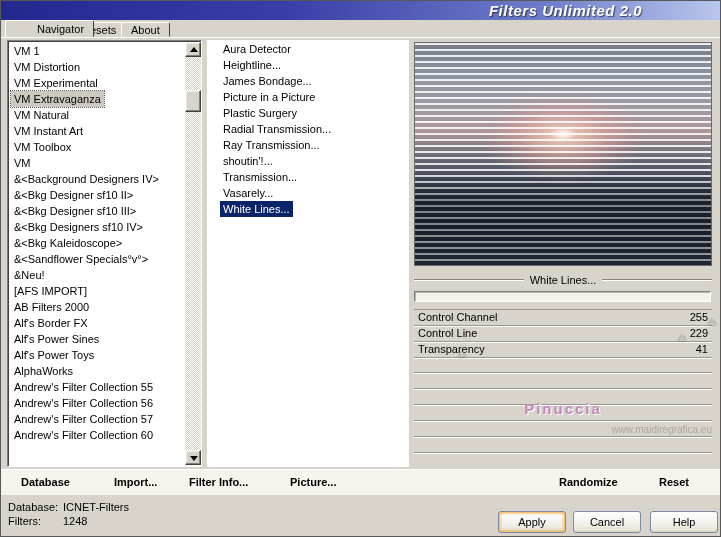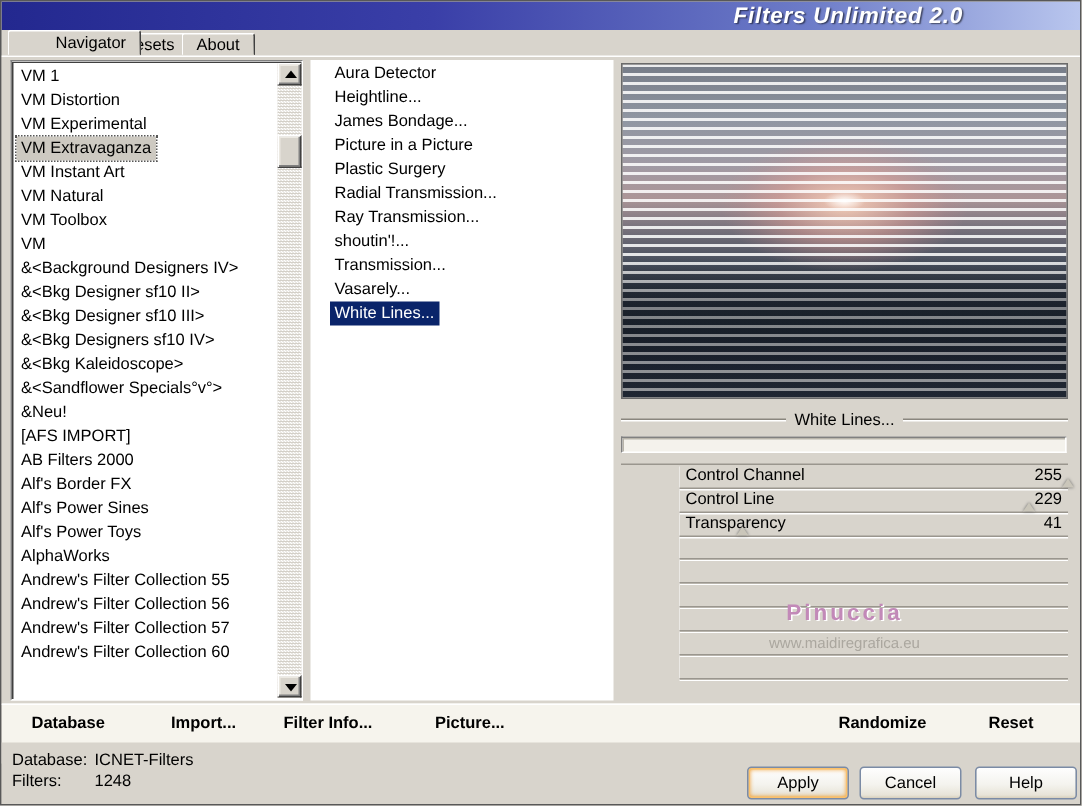--- a/index.html
+++ b/index.html
@@ -60,30 +60,30 @@
     display:flex; align-items:center; gap:6px; }
   .flabel-row .line { flex:1; height:2px; border-top:1px solid #8a867e; border-bottom:1px solid #fff; }
   .flabel { white-space:nowrap; }
   .fade-slider { position:absolute; left:3px; top:253px; width:297px; height:11px;
     background:#f4f2ec; border:1px solid; border-color:#808080 #fff #fff #808080;
     box-shadow:inset 1px 1px 0 #b8b4aa; }
   .controls, .fillers { position:absolute; left:3px; width:298px; }
   .controls { top:271px; border-top:1px solid #9a968e; }
   .fillers { top:319px; }
   .ctl-row, .filler-row { position:relative; height:16px; line-height:15px;
-    border-bottom:1px solid #9a968e; box-shadow:0 1px 0 #fff;margin-left:39px; }
+    border-bottom:1px solid #9a968e; box-shadow:0 1px 0 #fff; }
   .ctl-label { position:absolute; left:4px; }
   .ctl-value { position:absolute; right:4px; }
   .thumb { position:absolute; bottom:0; width:0; height:0;
     border-left:4px solid transparent; border-right:4px solid transparent;
     border-bottom:6px solid #cac6ba; filter:drop-shadow(0 0 1px #6a6a6a); }
   .wm1 { position:absolute; left:3px; top:362px; width:298px; text-align:center;
     font-size:15px; font-weight:bold; letter-spacing:2px; color:#c289b8;
     text-shadow:1px 1px 0 #fff; }
-  .wm2 { position:absolute; left:3px; top:386px; width:298px; text-align:center;
+  .wm2 { position:absolute; left:3px; top:386px; width:298px; text-align:right;
     font-size:10px; color:#aba79f; }
   
   .toolbar { position:absolute; left:0; top:468px; width:721px; height:40px;
     background:#f6f4ed; border-top:1px solid #fff; border-bottom:1px solid #b8b4aa; }
   .tool { position:absolute; top:0; line-height:25px; font-weight:bold; cursor:default; white-space:nowrap; }
   .t-db { left:20px; } .t-imp { left:113px; } .t-fi { left:188px; }
   .t-ed { left:289px; } .t-rand { left:558px; } .t-reset { left:658px; }
   
   .bottom { position:absolute; left:0; top:494px; width:721px; height:43px; background:#d8d4cc; }
   .status { position:absolute; left:7px; top:5px; line-height:14px; }
@@ -111,22 +111,22 @@
   </div>
 
   <div class="main">
 
     <div class="listbox cat-list">
 
     <div class="li"><span class="li-text">VM 1</span></div>
         <div class="li"><span class="li-text">VM Distortion</span></div>
         <div class="li"><span class="li-text">VM Experimental</span></div>
         <div class="li selected"><span class="li-text">VM Extravaganza</span></div>
+        <div class="li"><span class="li-text">VM Natural</span></div>
         <div class="li"><span class="li-text">VM Instant Art</span></div>
-        <div class="li"><span class="li-text">VM Natural</span></div>
         <div class="li"><span class="li-text">VM Toolbox</span></div>
         <div class="li"><span class="li-text">VM</span></div>
         <div class="li"><span class="li-text">&amp;&lt;Background Designers IV&gt;</span></div>
         <div class="li"><span class="li-text">&amp;&lt;Bkg Designer sf10 II&gt;</span></div>
         <div class="li"><span class="li-text">&amp;&lt;Bkg Designer sf10 III&gt;</span></div>
         <div class="li"><span class="li-text">&amp;&lt;Bkg Designers sf10 IV&gt;</span></div>
         <div class="li"><span class="li-text">&amp;&lt;Bkg Kaleidoscope&gt;</span></div>
         <div class="li"><span class="li-text">&amp;&lt;Sandflower Specials°v°&gt;</span></div>
         <div class="li"><span class="li-text">&amp;Neu!</span></div>
         <div class="li"><span class="li-text">[AFS IMPORT]</span></div>

